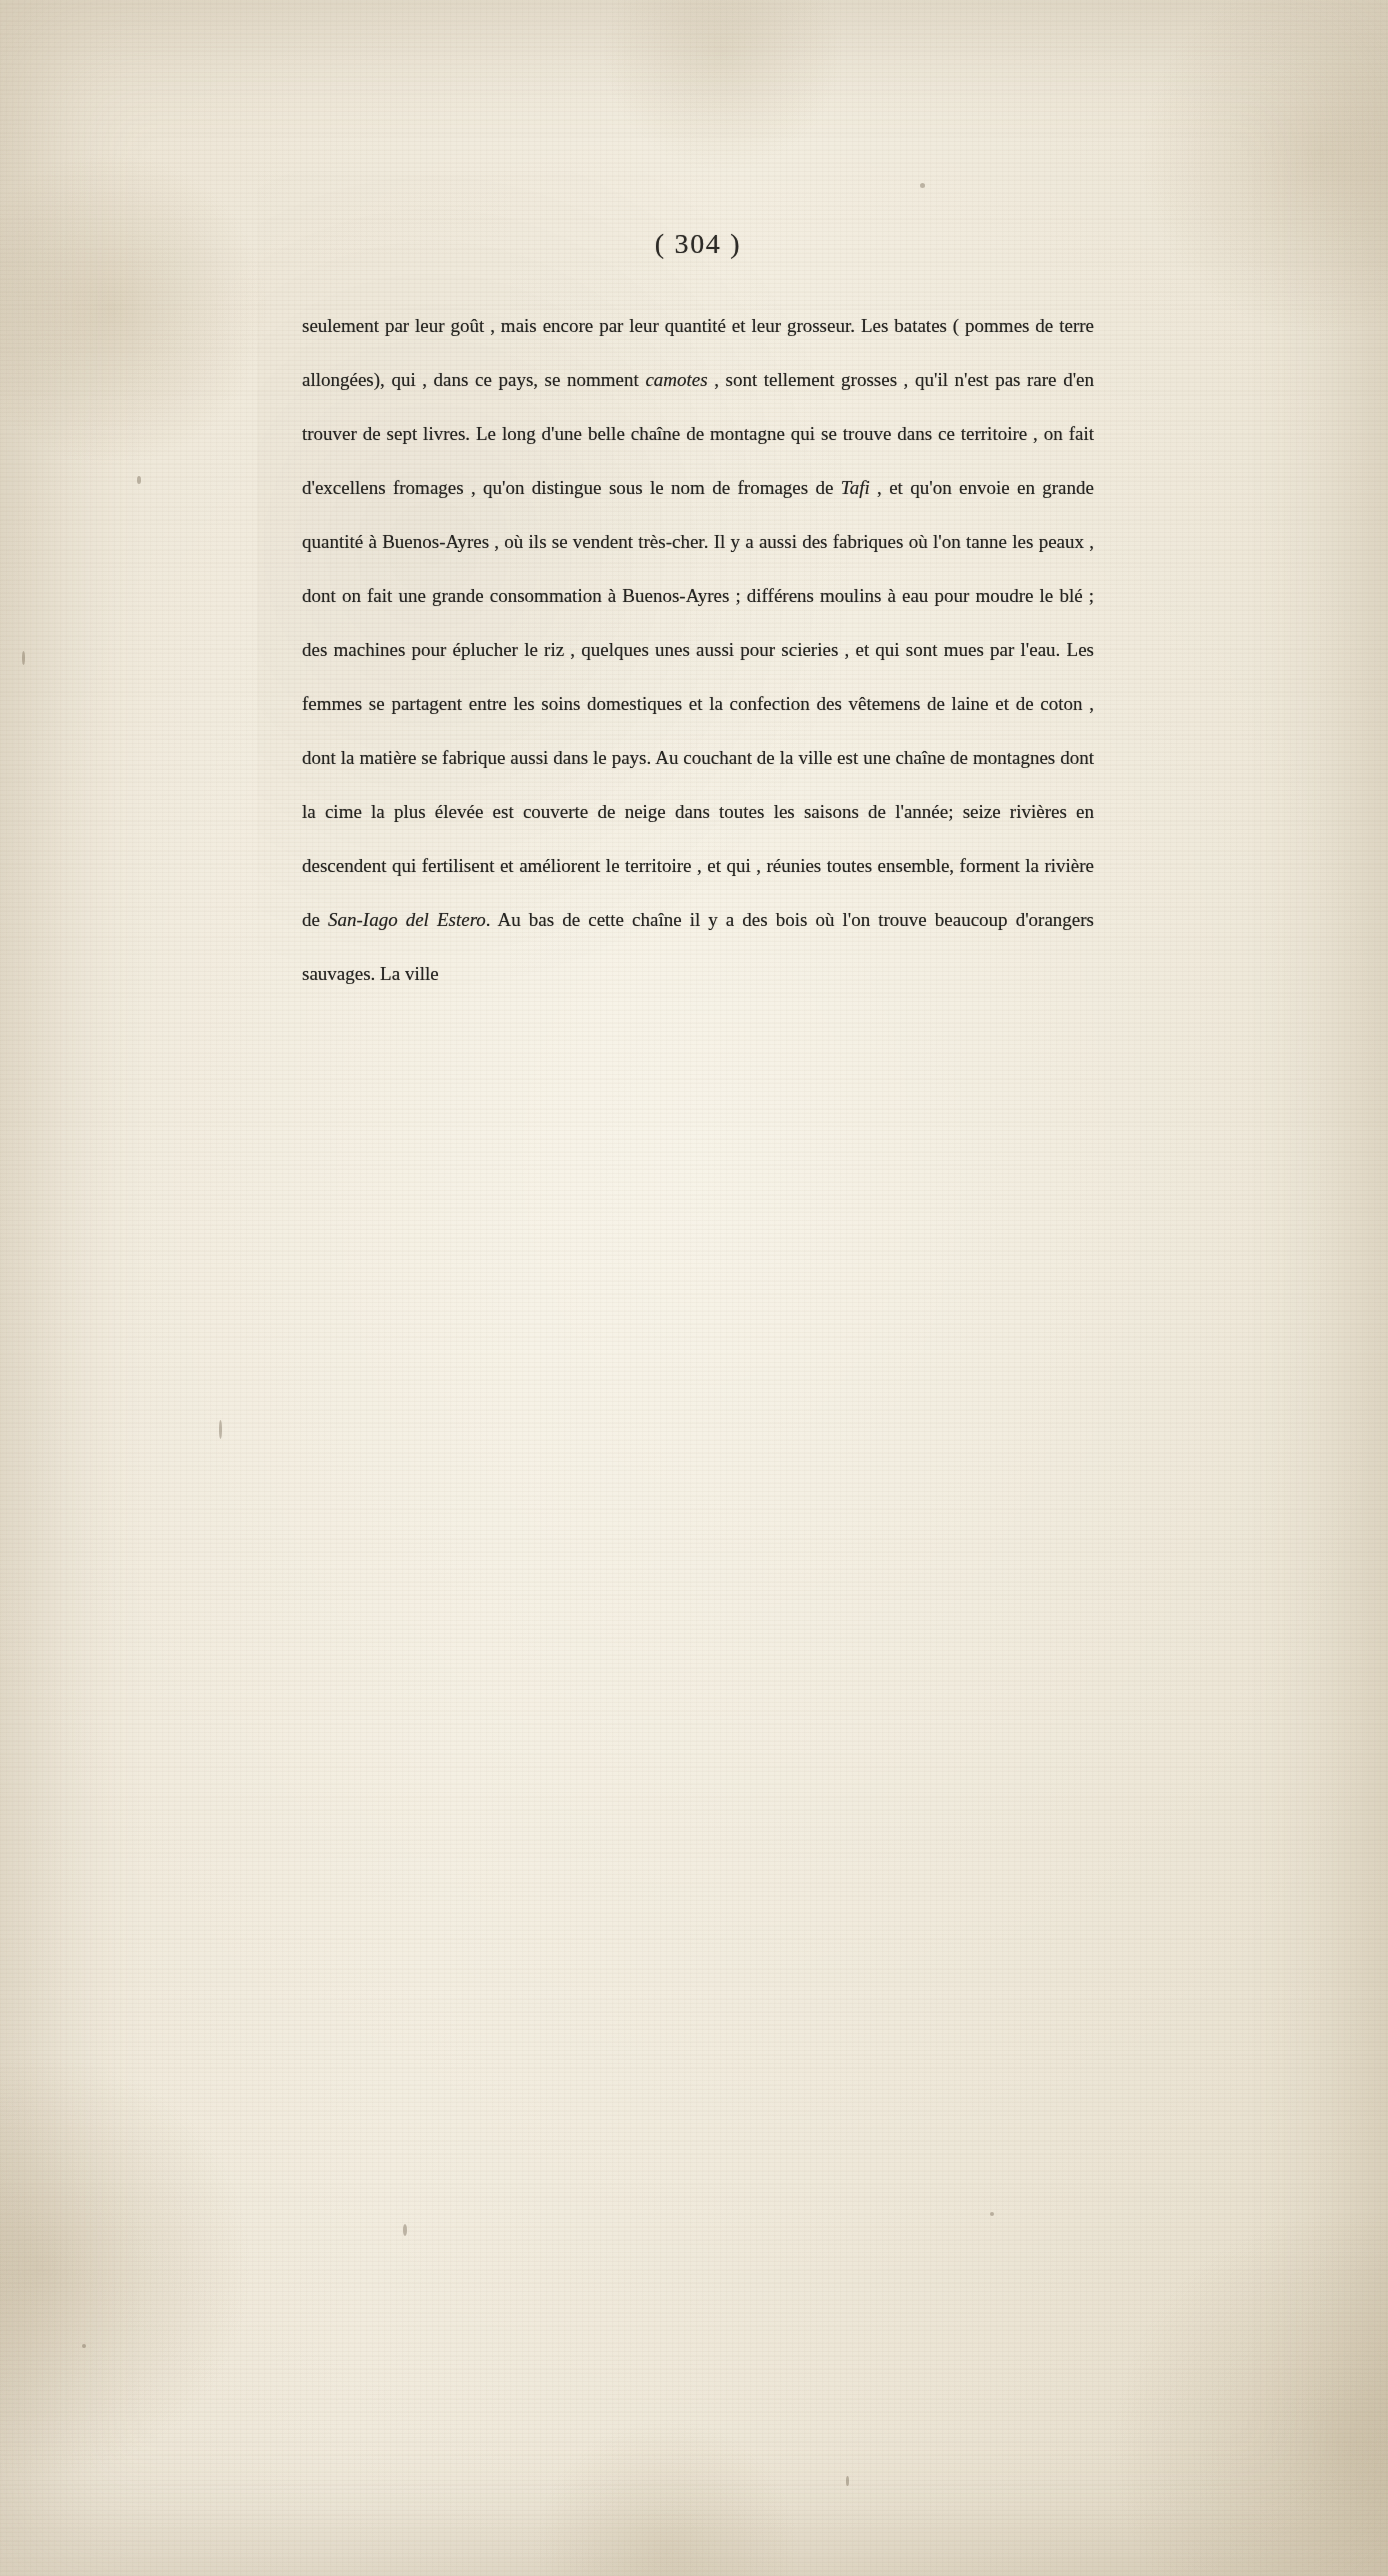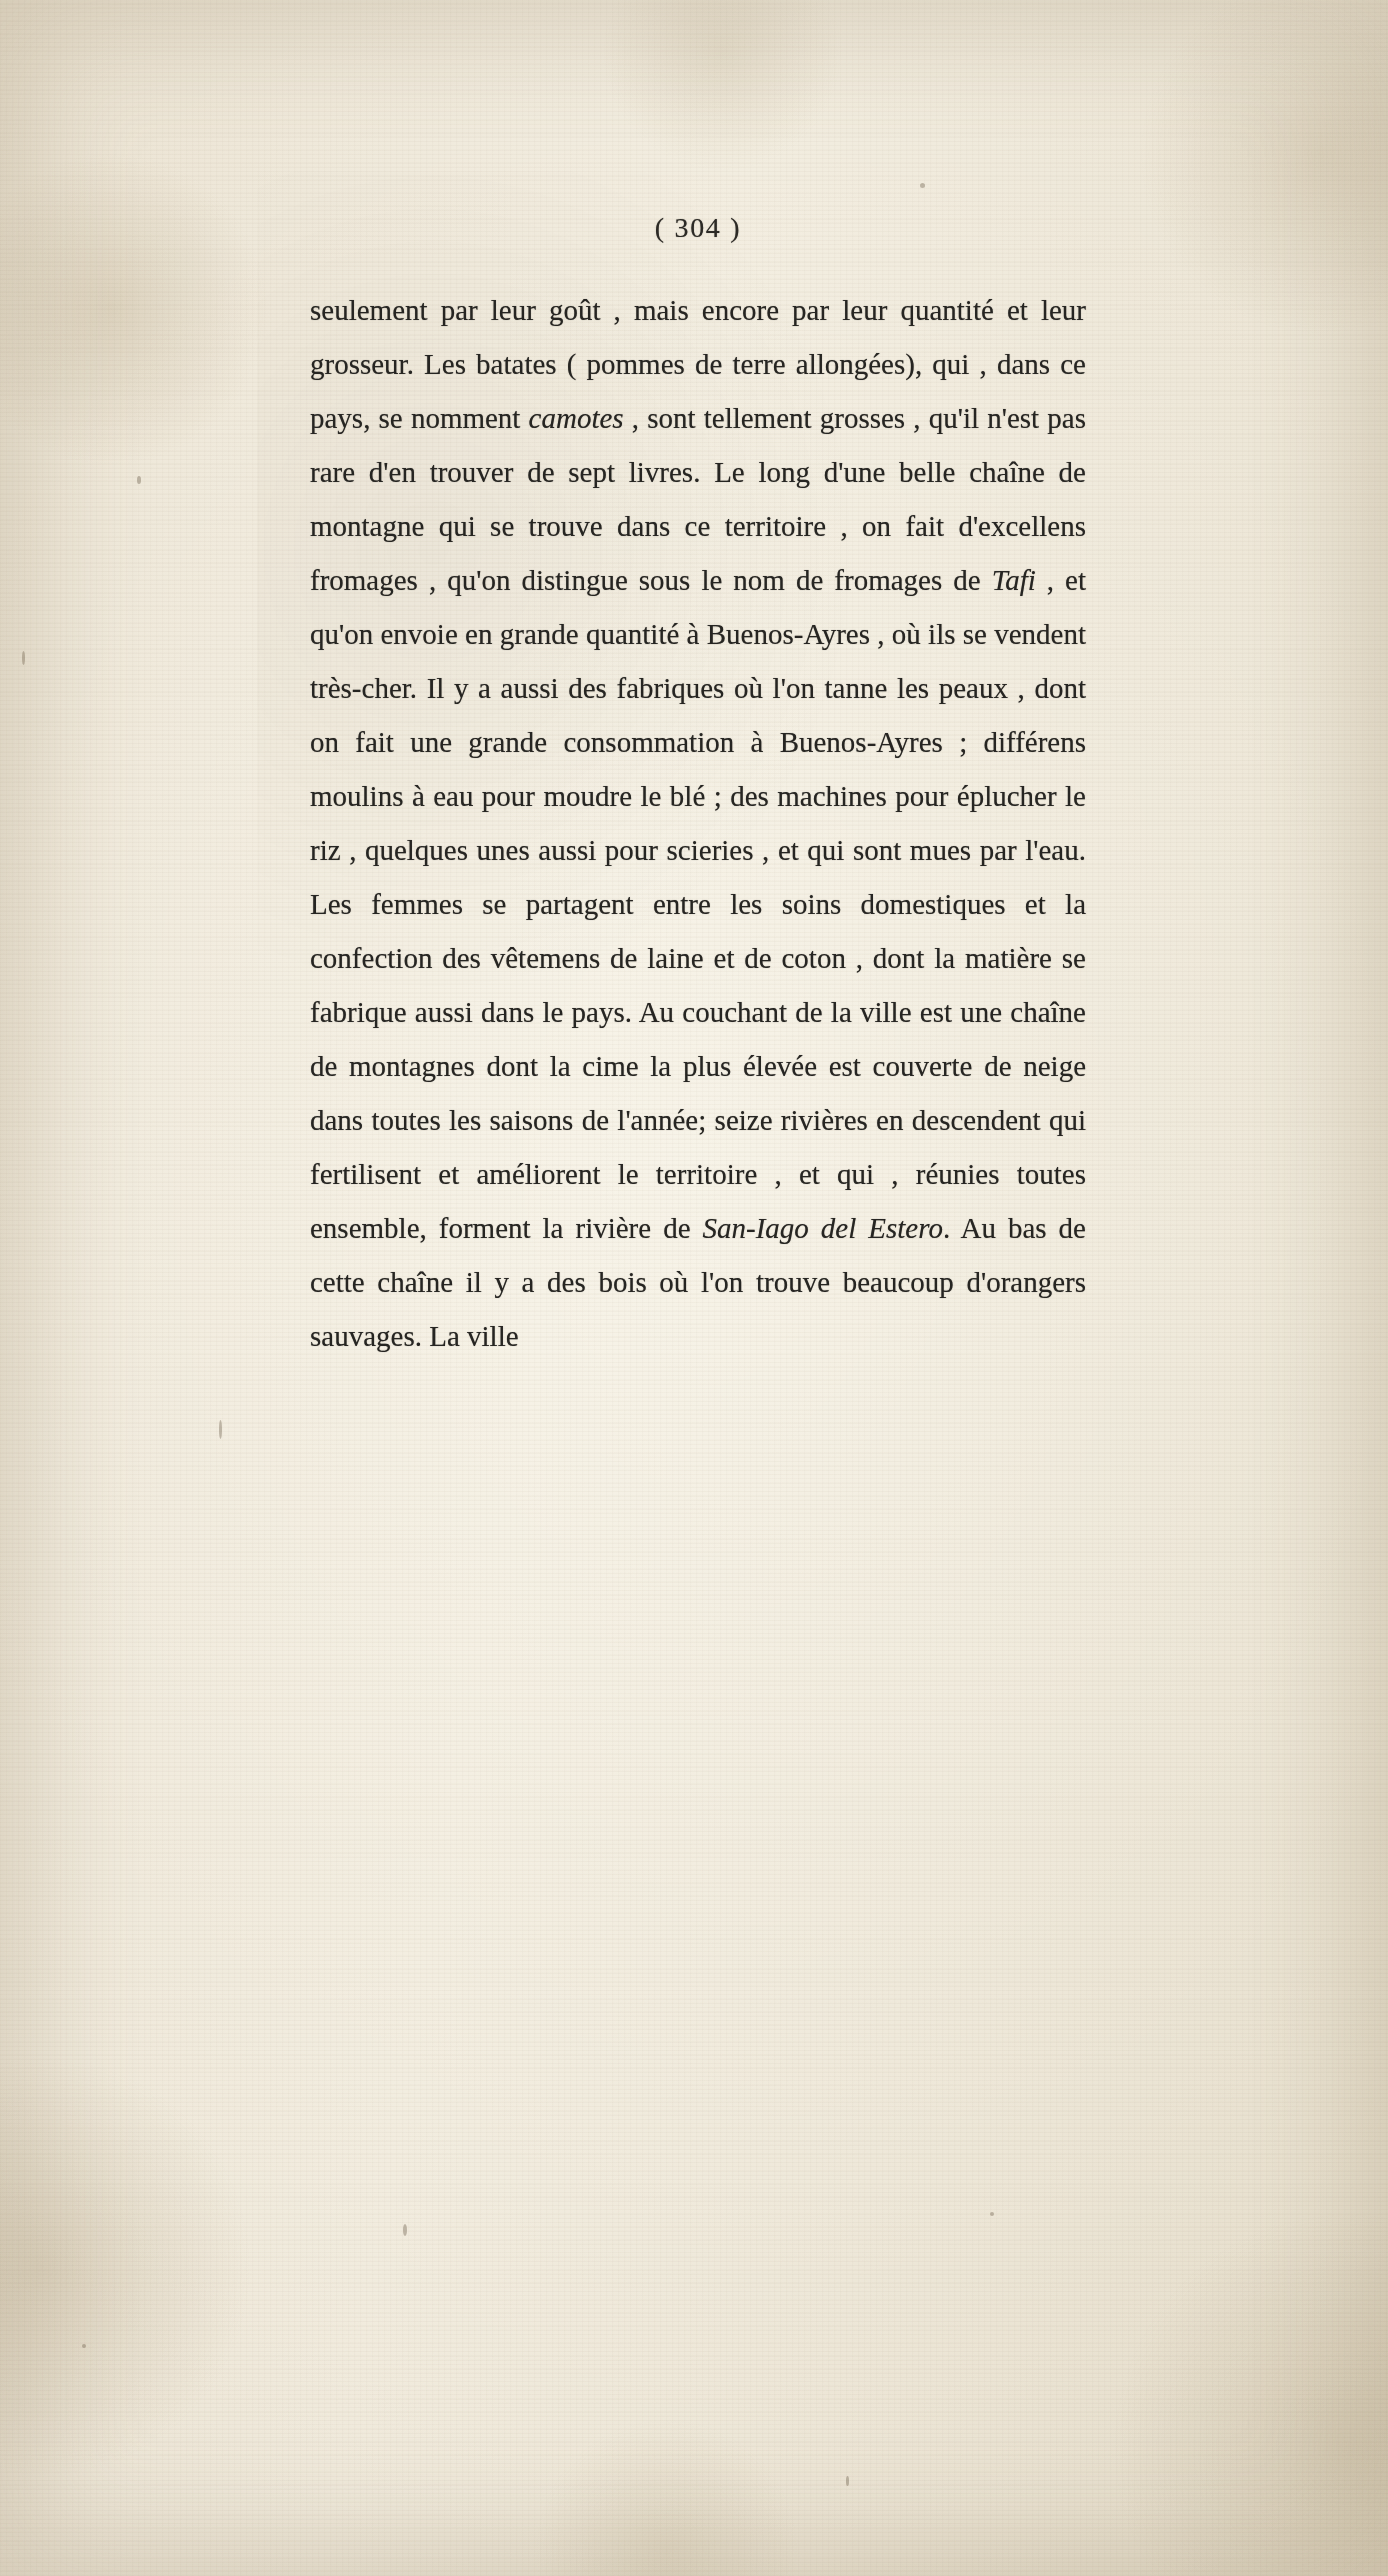--- a/index.html
+++ b/index.html
@@ -56,37 +56,37 @@
     position: absolute;
     inset: 0;
     pointer-events: none;
     box-shadow: inset 0 0 103px 34px rgba(150,133,100,0.22);
   }
 
   
   .text-block {
     position: absolute;
     left: 302px;
-    top: 212px;
+    top: 228px;
     width: 792px;
   }
 
   .folio {
     text-align: center;
     font-size: 28px;
     letter-spacing: 1.7px;
     color: #2c2a26;
     margin: 0 0 39px 0;
     font-family: "Liberation Serif", serif;
     text-shadow: 0 0 1px rgba(40,36,30,0.55);
   }
 
   .body-text {
-    margin: 8px;
-    font-size: 29px;
+    margin: 0;
+    font-size: 19px;
     line-height: 54px;
     color: #262522;
     text-align: justify;
     text-justify: inter-word;
     font-family: "Liberation Serif", serif;
     text-shadow: 0 0 0.9px rgba(40,36,30,0.5);
     -webkit-font-smoothing: antialiased;
   }
   .body-text i {
     font-style: italic;

